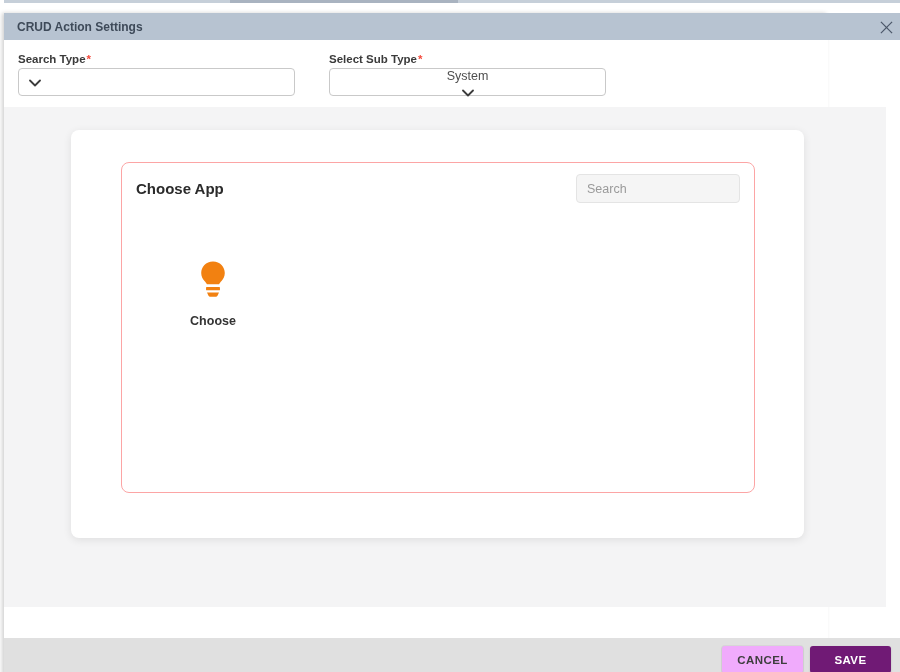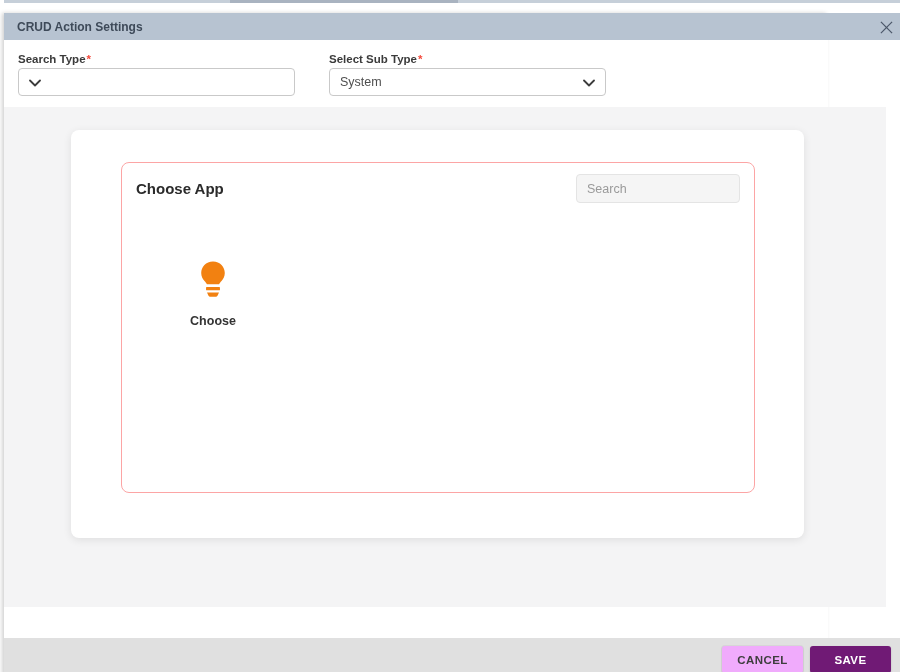--- a/index.html
+++ b/index.html
@@ -20,21 +20,21 @@
            display:flex; align-items:center; justify-content:center; }
 
   .field-label { position:absolute; font-size:11.5px; font-weight:700; color:#3b3b3b; }
   .req { color:#f4483a; margin-left:1px; }
   .select { position:absolute; height:28px; width:277px; background:#fff; border:1px solid #c9c9c9;
             border-radius:4px; display:flex; align-items:center; padding:0 10px; cursor:pointer; }
   .select-value { font-size:12.5px; color:#4f4f4f; flex:1; }
   .label-type   { left:14px;  top:40px; }
   .label-sub    { left:325px; top:40px; }
   .select-type  { left:14px;  top:55px; }
-  .select-sub   { left:325px; top:55px; }
+  .select-sub   { left:325px; top:55px;flex-direction:column; }
 
   .body-gray { position:absolute; left:0; top:94px; width:882px; height:500px; background:#f4f4f5; }
 
   .card { position:absolute; left:67px; top:117px; width:733px; height:408px; background:#ffffff;
           border-radius:8px; box-shadow:0 2px 8px rgba(0,0,0,0.09); }
   .panel { position:absolute; left:50px; top:32px; width:634px; height:331px; background:#ffffff;
            border:1px solid #fca5a5; border-radius:8px; }
   .panel-heading { position:absolute; left:14px; top:17px; font-size:15px; font-weight:700; color:#2b2b2b; }
   .search { position:absolute; left:454px; top:11px; width:164px; height:29px; background:#f5f5f5;
             border:1px solid #e4e4e4; border-radius:4px; padding:0 10px; font-size:12.5px; color:#6d28d9;

